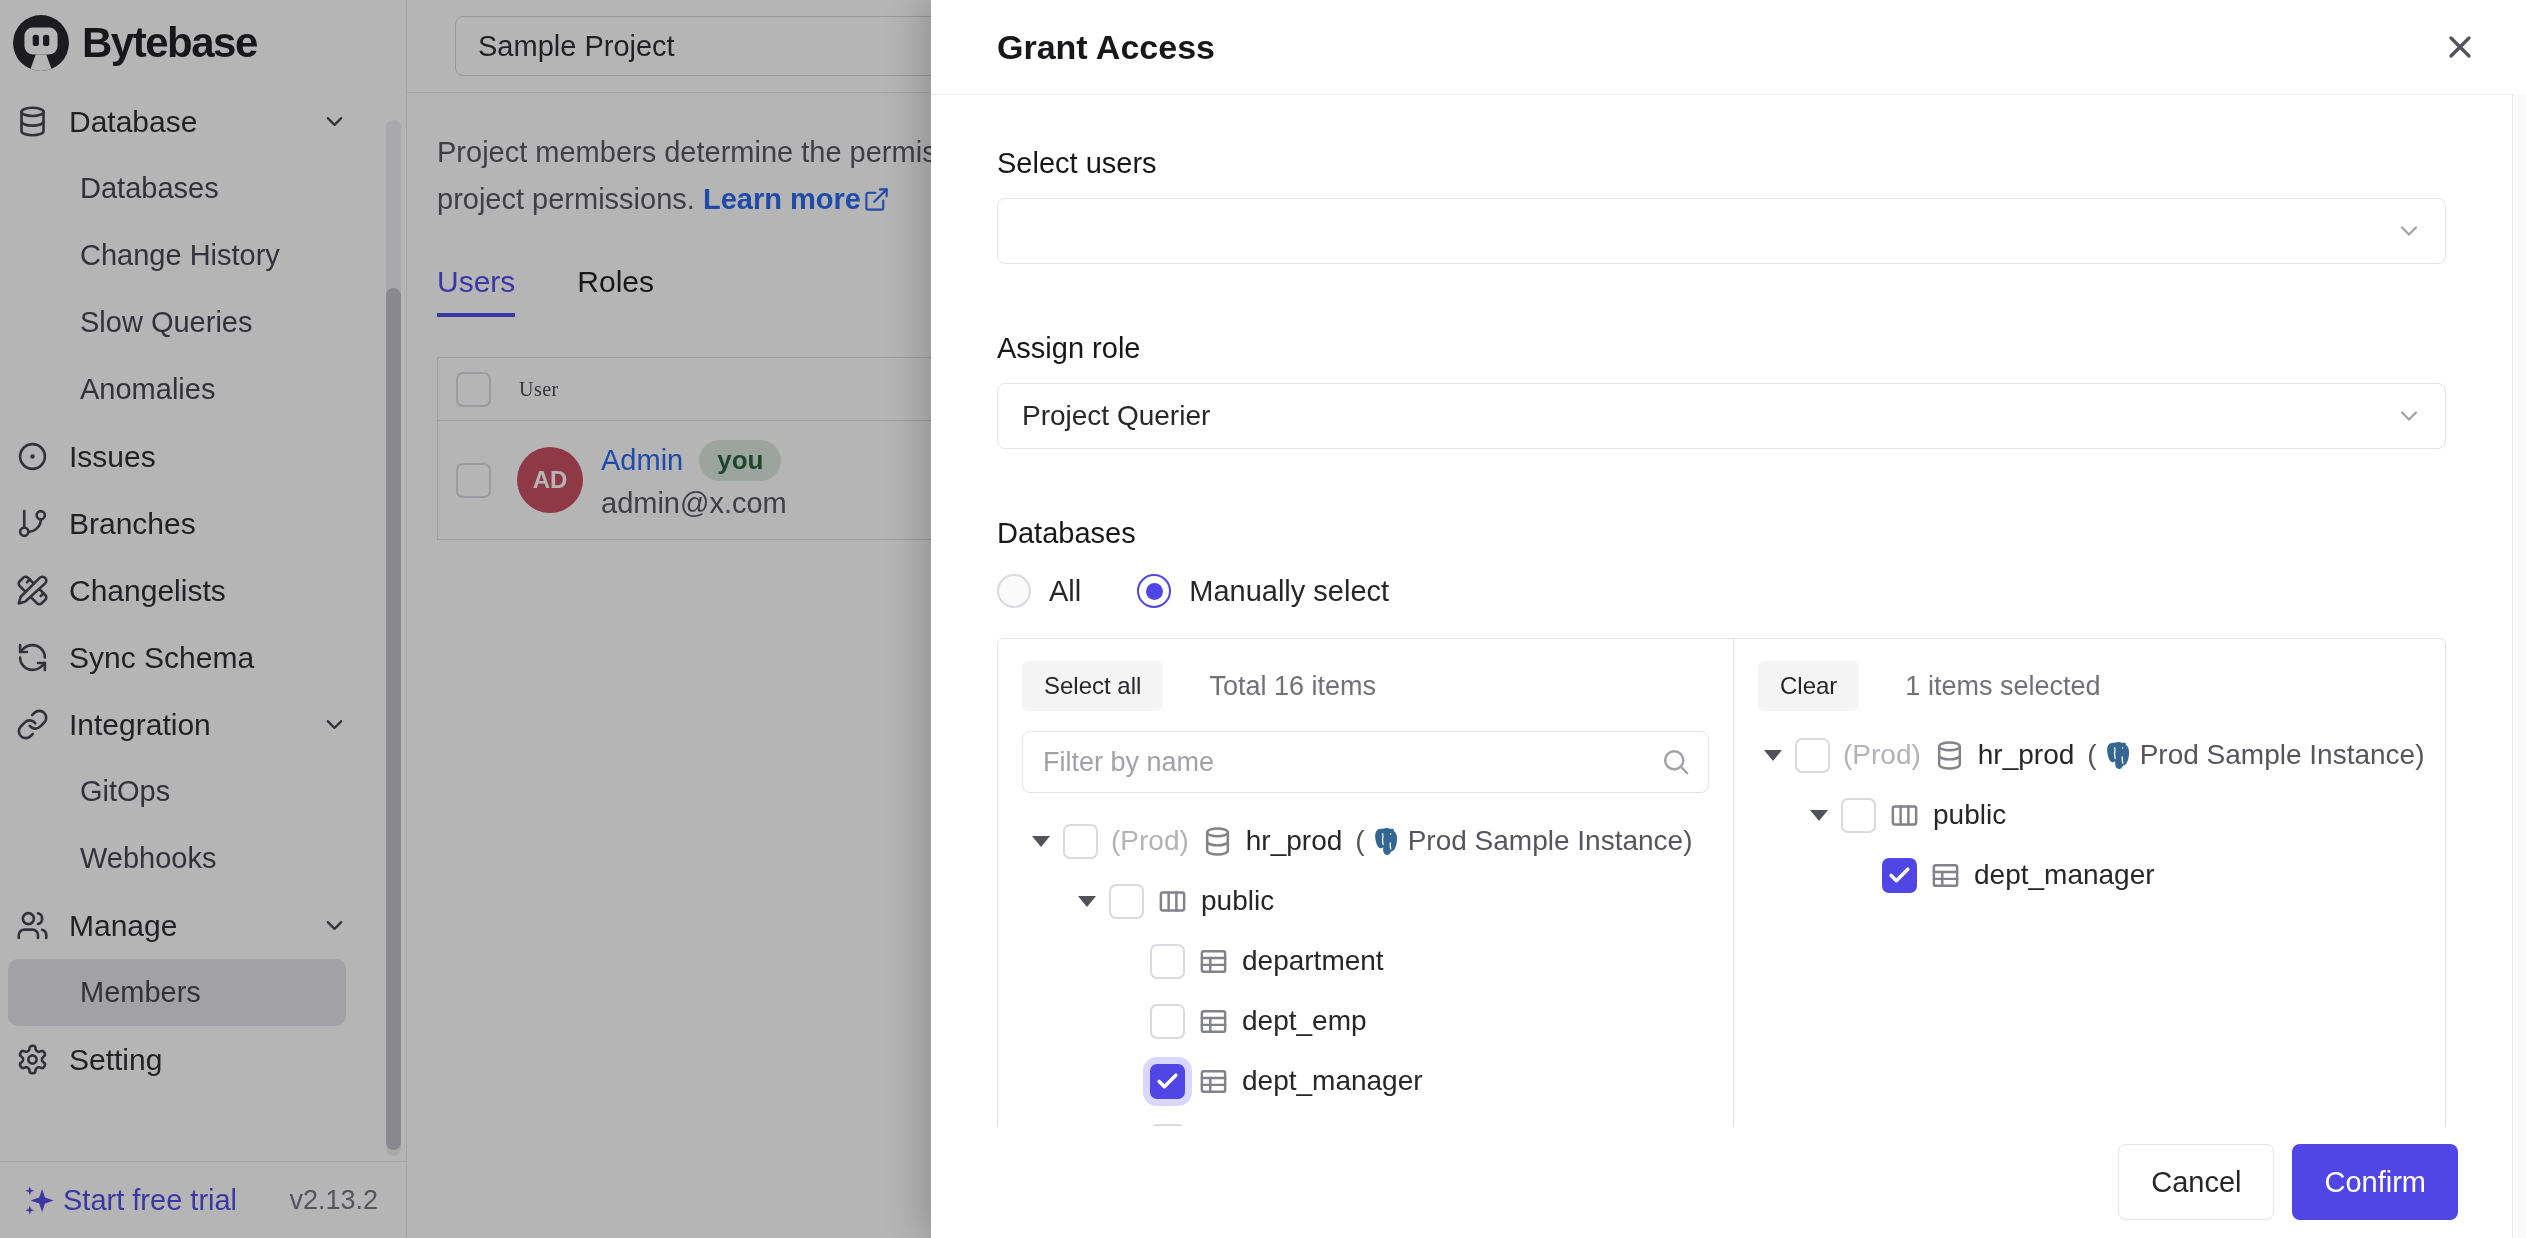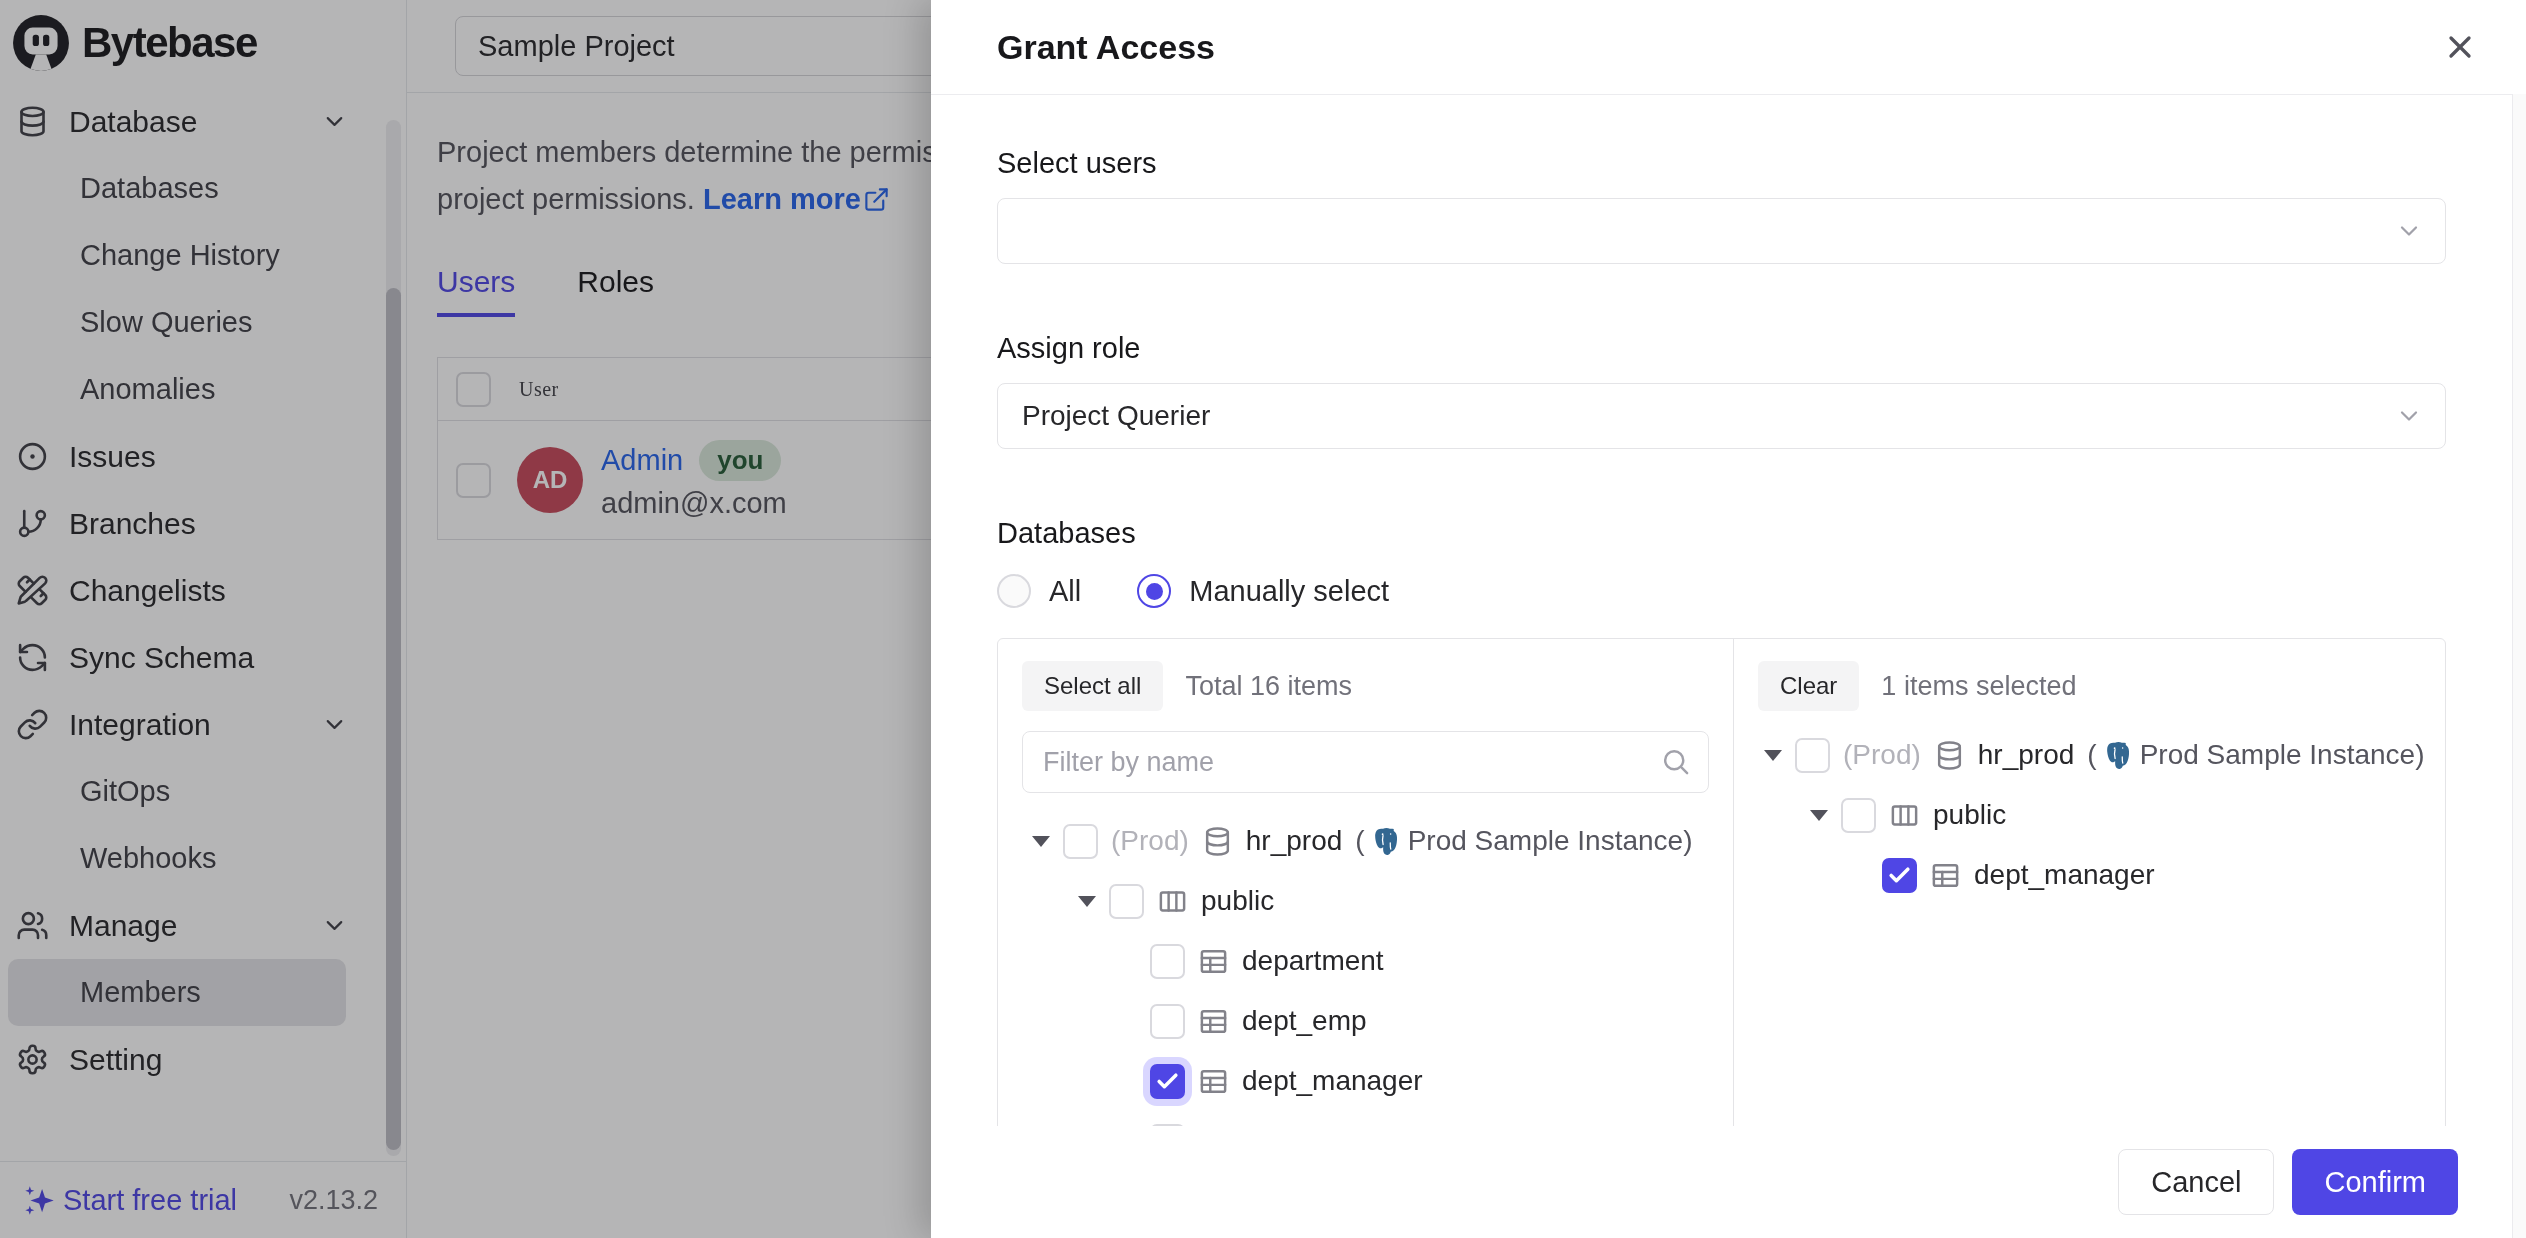--- a/index.html
+++ b/index.html
@@ -78,40 +78,40 @@
   .role-text{font-size:28px;color:#27272a;padding-left:12px;}
   .radio-row{display:flex;align-items:center;gap:56px;margin:24px 0 30px;}
   .radio-item{display:flex;align-items:center;gap:18px;font-size:29px;color:#27272a;}
   .radio{width:34px;height:34px;border-radius:50%;box-sizing:border-box;border:2px solid #d9d9de;background:#fafafa;}
   .radio.sel{border:2.5px solid #4f46e5;background:#fff;display:flex;align-items:center;justify-content:center;}
   .radio.sel::after{content:"";width:17px;height:17px;border-radius:50%;background:#4f46e5;}
   .transfer{border:1px solid #e4e4e7;border-radius:6px;height:516px;display:grid;grid-template-columns:736px 1fr;overflow:hidden;}
   .pane-l{border-right:1px solid #e4e4e7;overflow:hidden;}
   .pane-head{display:flex;align-items:center;gap:22px;padding:22px 24px 14px;}
   .ghost-btn{background:#f4f4f5;border:none;border-radius:6px;padding:11px 22px;font-size:24px;color:#27272a;cursor:pointer;}
-  .muted{font-size:27px;color:#71717a;}
+  .muted{font-size:27px;color:#71717a;margin-left:24px;}
   .filter-wrap{margin:6px 24px 18px;position:relative;}
   .filter-input{width:100%;height:62px;box-sizing:border-box;border:1px solid #e4e4e7;border-radius:8px;
                 padding:0 62px 0 20px;font-size:27px;color:#27272a;font-family:inherit;outline:none;}
   .filter-input::placeholder{color:#a1a1aa;}
   .filter-ico{position:absolute;right:18px;top:15px;width:31px;height:31px;color:#a1a1aa;}
   .tree{padding-left:24px;}
   .tree-row{height:60px;display:flex;align-items:center;gap:13px;}
   .lvl0{margin-left:10px;}.lvl1{margin-left:56px;}.lvl2{margin-left:128px;}
   .caret{width:0;height:0;border-left:9px solid transparent;border-right:9px solid transparent;
          border-top:11px solid #52525b;flex:none;}
   .t-ico{width:31px;height:31px;color:#82828a;flex:none;}
   .t-env{font-size:28px;color:#b2b2b9;}
   .t-name{font-size:28px;color:#27272a;font-weight:500;}
   .t-inst{font-size:28px;color:#55555e;display:inline-flex;align-items:center;gap:6px;}
   .pane-r .tree{padding-left:20px;}
 
   .m-foot{position:absolute;left:0;right:14px;bottom:0;height:112px;background:#fff;display:flex;align-items:center;
           justify-content:flex-end;gap:18px;padding-right:54px;}
-  .btn{height:66px;border-radius:8px;font-size:29px;display:inline-flex;align-items:center;justify-content:center;
+  .btn{height:76px;border-radius:8px;font-size:29px;display:inline-flex;align-items:center;justify-content:center;
        padding:0 32px;font-family:inherit;cursor:pointer;}
   .btn-cancel{background:#fff;border:1px solid #e4e4e7;color:#27272a;}
   .btn-confirm{background:#4f46e5;border:none;color:#fff;}
 </style>
 </head>
 <body>
 
 <svg width="0" height="0" style="position:absolute">
   <defs>
     <symbol id="i-db" viewBox="0 0 24 24">

